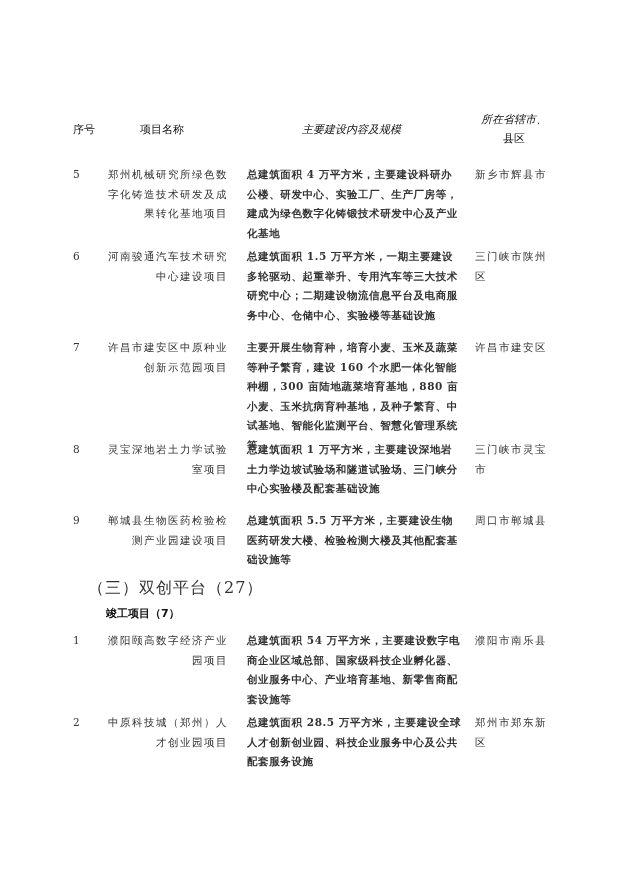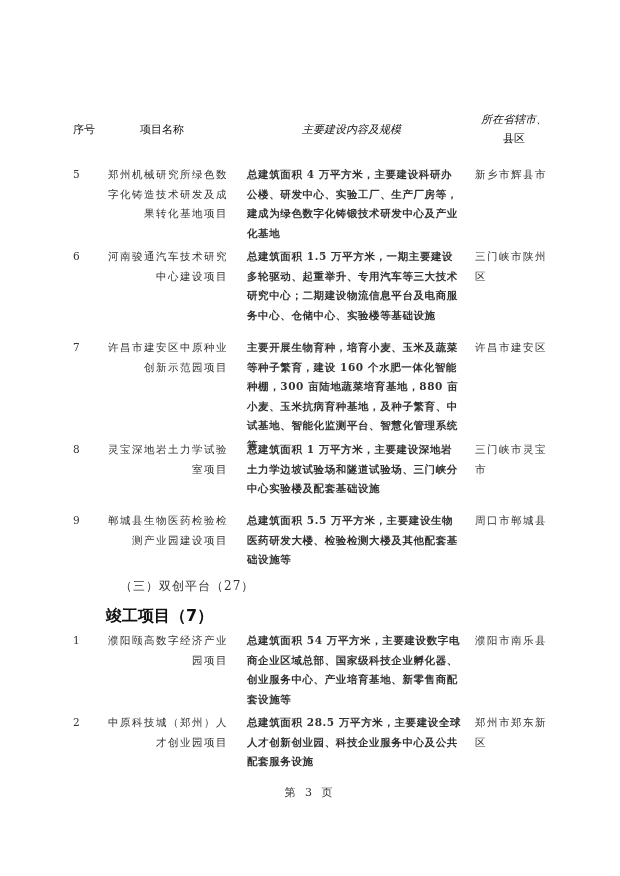--- a/index.html
+++ b/index.html
@@ -6,22 +6,22 @@
   body { width:620px; height:876px; position:relative; overflow:hidden;
          font-family:"DejaVu Serif", "Liberation Serif", serif; color:#222; }
   .page { position:absolute; left:0; top:0; width:561px; height:876px; }
   .hdr { position:absolute; top:122px; left:0; width:620px; font-family:"DejaVu Sans","Liberation Sans",sans-serif; font-size:11px; color:#111; }
   .hdr span { position:absolute; }
   .row { position:absolute; left:0; width:620px; font-size:10.5px; line-height:19.5px; color:#333; }
   .row .no { position:absolute; left:73px; width:20px; }
   .row .name { position:absolute; left:106px; width:122px; letter-spacing:1.5px;text-align:right; }
   .row .desc { position:absolute; left:247px; width:215px; letter-spacing:0.6px;font-weight:bold; }
   .row .loc { position:absolute; left:457px; width:72px; letter-spacing:1.5px;margin-left:18px; }
-  .section { position:absolute; left:120px; font-size:12px; color:#333; letter-spacing:1px; }
-  .subsection { position:absolute; left:106px; font-size:16px; font-weight:bold; color:#111; font-family:"DejaVu Sans","Liberation Sans",sans-serif; }
+  .section { position:absolute; left:88px; font-size:16px; color:#333; letter-spacing:1px; }
+  .subsection { position:absolute; left:106px; font-size:11px; font-weight:bold; color:#111; font-family:"DejaVu Sans","Liberation Sans",sans-serif; }
   .footer { position:absolute; top:785px; left:0; width:620px; text-align:center; font-size:11px; color:#333; letter-spacing:3px; }
 </style>
 </head>
 <body>
 
 <div class="page">
 
   <div class="hdr">
     <span style="left:73px;">序号</span>
     <span style="left:140px;">项目名称</span>
@@ -75,14 +75,13 @@
     <span class="loc">濮阳市南乐县</span>
   </div>
 
   <div class="row" style="top:713px;">
     <span class="no">2</span>
     <span class="name">中原科技城（郑州）人才创业园项目</span>
     <span class="desc">总建筑面积 28.5 万平方米，主要建设全球人才创新创业园、科技企业服务中心及公共配套服务设施</span>
     <span class="loc">郑州市郑东新区</span>
   </div>
 
-  <div class="footer">第 3 页</div>
 </div>
 
 </body></html>

